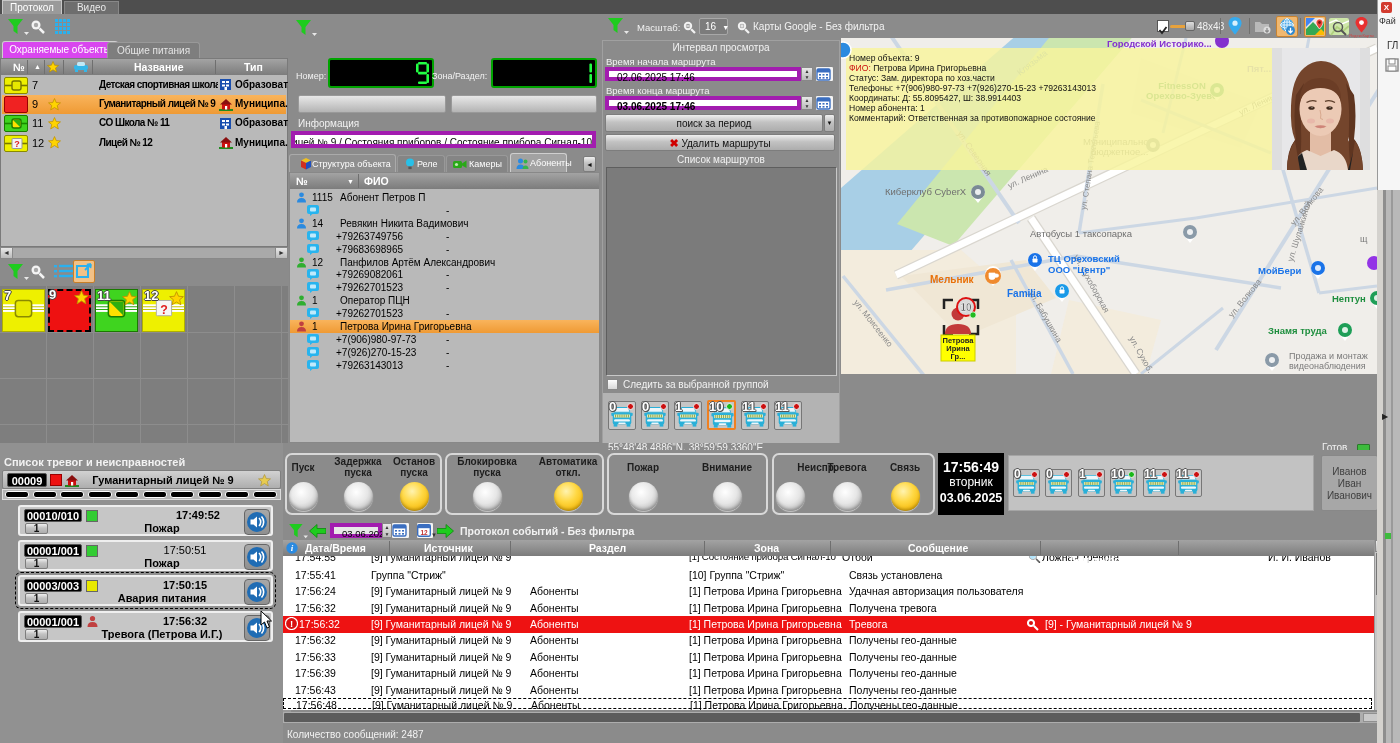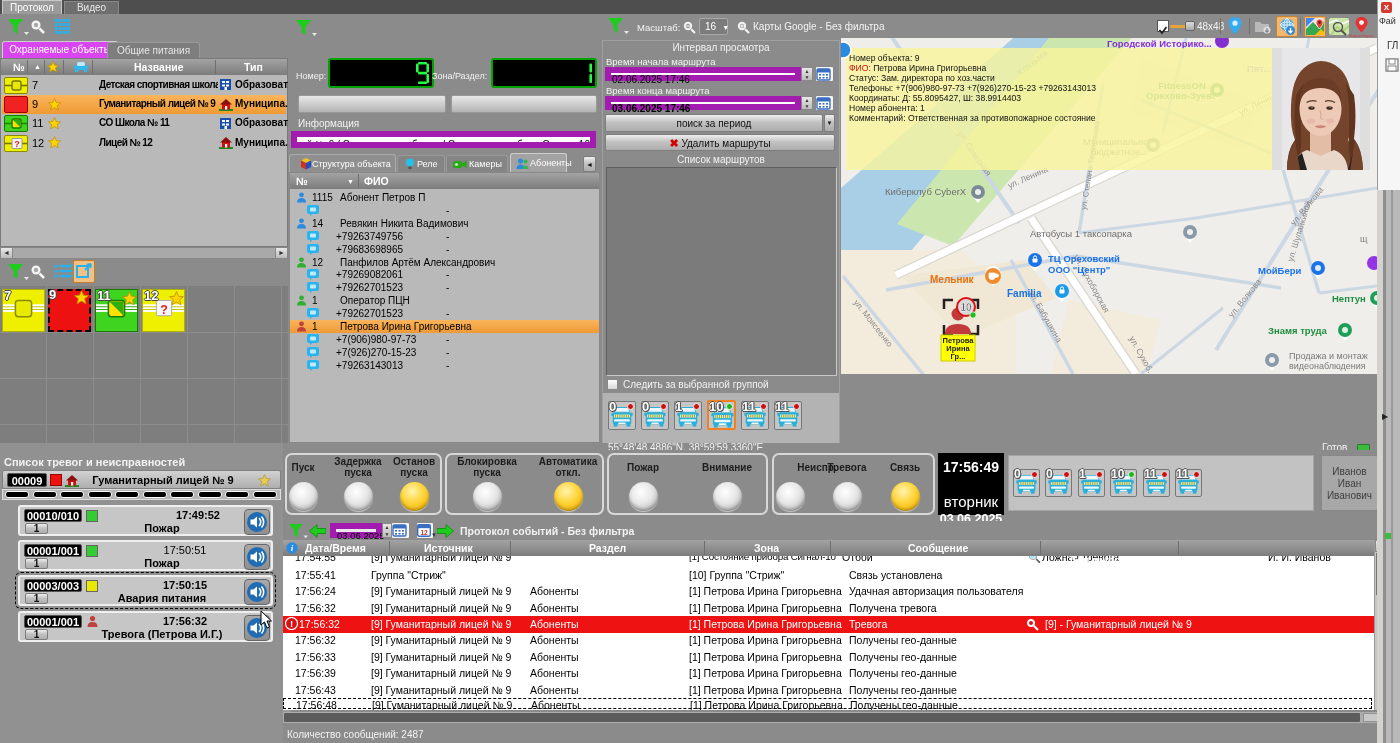--- a/index.html
+++ b/index.html
@@ -5,21 +5,21 @@
 html,body{width:1400px;height:743px;overflow:hidden;background:#8b8b8b;font-family:"Liberation Sans",sans-serif}
 .ab{position:absolute}
 #stage{position:relative;width:1400px;height:743px;background:#8b8b8b}
 .wt{color:#f2f2f2}
 .hdr{background:linear-gradient(#a3a3a3,#7c7c7c);color:#fff;font-weight:bold}
 .gridtile{position:absolute;width:43px;height:43px}
 .tnum{position:absolute;left:1px;top:-2px;font-size:13px;font-weight:bold;color:#fff;text-shadow:-1px 0 #444,1px 0 #444,0 -1px #444,0 1px #444}
 .card{position:absolute;left:18px;width:255px;height:31px;background:#c6c6c6;border:2px solid #efefef;border-radius:3px}
 .pill{position:absolute;background:#000;border:1px solid #555;border-radius:2px;color:#fff;font-weight:bold;font-size:11px;text-align:center}
 .lcd{position:absolute;background:#000;border:2px solid #00a400;border-radius:3px}
-.inbx{position:absolute;background:#fff;border:6px solid #a21caf;font-size:10px;color:#000;padding-left:1px}
+.inbx{position:absolute;background:#fff;border:4px solid #a21caf;font-size:10px;color:#000;padding-left:8px}
 .gbtn{position:absolute;background:linear-gradient(#efefef,#c2c2c2 45%,#adadad);border:1px solid #7d7d7d;border-radius:2px;font-size:10px;color:#111;text-align:center}
 .grp{position:absolute;top:3px;height:62px;border:2px solid #d8d8d8;border-radius:7px}
 .blbl{position:absolute;top:9px;font-size:10px;font-weight:bold;color:#1d1d1d;text-align:center;line-height:11px;white-space:pre-line}
 .circ{position:absolute;top:32px;width:29px;height:29px;border-radius:50%;background:radial-gradient(circle at 42% 35%,#ffffff,#e6e6e6 45%,#b9b9b9 80%,#a5a5a5);box-shadow:inset 0 -2px 3px rgba(0,0,0,.25),0 1px 1px rgba(255,255,255,.5)}
 .circy{background:radial-gradient(circle at 42% 32%,#fff3b0,#ffd844 40%,#f3b300 85%,#dd9e00)}
 .erow{position:absolute;left:0;width:1091px;height:17px;font-size:10.5px;color:#000}
 .erow span{position:absolute;top:2px;white-space:nowrap}
 .c1{left:12px}.c2{left:88px}.c3{left:247px}.c4{left:406px}.c5{left:566px}.c6{left:759px}
 </style></head><body>
 <div id="stage">
@@ -981,21 +981,21 @@
       <div class="circ circy" style="left:116.5px"></div>
       <div class="circ" style="left:189.5px"></div>
       <div class="circ circy" style="left:270.5px"></div>
       <div class="circ" style="left:345.5px"></div>
       <div class="circ" style="left:429.5px"></div>
       <div class="circ" style="left:492.5px"></div>
       <div class="circ" style="left:549.5px"></div>
       <div class="circ circy" style="left:607.5px"></div>
  <div class="ab" style="left:655px;top:3px;width:66px;height:62px;background:#000;color:#fff;text-align:center">
   <div style="font-size:14px;font-weight:bold;margin-top:6px">17:56:49</div>
-  <div style="font-size:15px;margin-top:18px">вторник</div>
+  <div style="font-size:12px;margin-top:0">вторник</div>
   <div style="font-size:12.5px;font-weight:bold;margin-top:2px">03.06.2025</div>
  </div>
  <div class="ab" style="left:725px;top:5px;width:306px;height:56px;background:#c2c2c2;border:1px solid #a5a5a5"></div>
 <div class="ab" style="left:730px;top:19px;width:27px;height:28px;border:1px solid #777;background:#c6c6c6;border-radius:2px"><svg width="25" height="25" viewBox="0 0 28 28">
           <rect x="4" y="11" width="20" height="13" rx="2" fill="#2ab0d8"></rect>
           <path d="M5 11 L7 5.5 L21 5.5 L23 11 Z" fill="#2ab0d8"></path>
           <path d="M7.5 6.5 L20.5 6.5 L22 10.5 L6 10.5 Z" fill="#eef7fb"></path>
           <rect x="2.5" y="11.5" width="2.5" height="3.5" rx="1" fill="#2ab0d8"></rect>
           <rect x="23" y="11.5" width="2.5" height="3.5" rx="1" fill="#2ab0d8"></rect>
           <rect x="5.5" y="13.5" width="17" height="3.2" fill="#f0f0c0"></rect>

